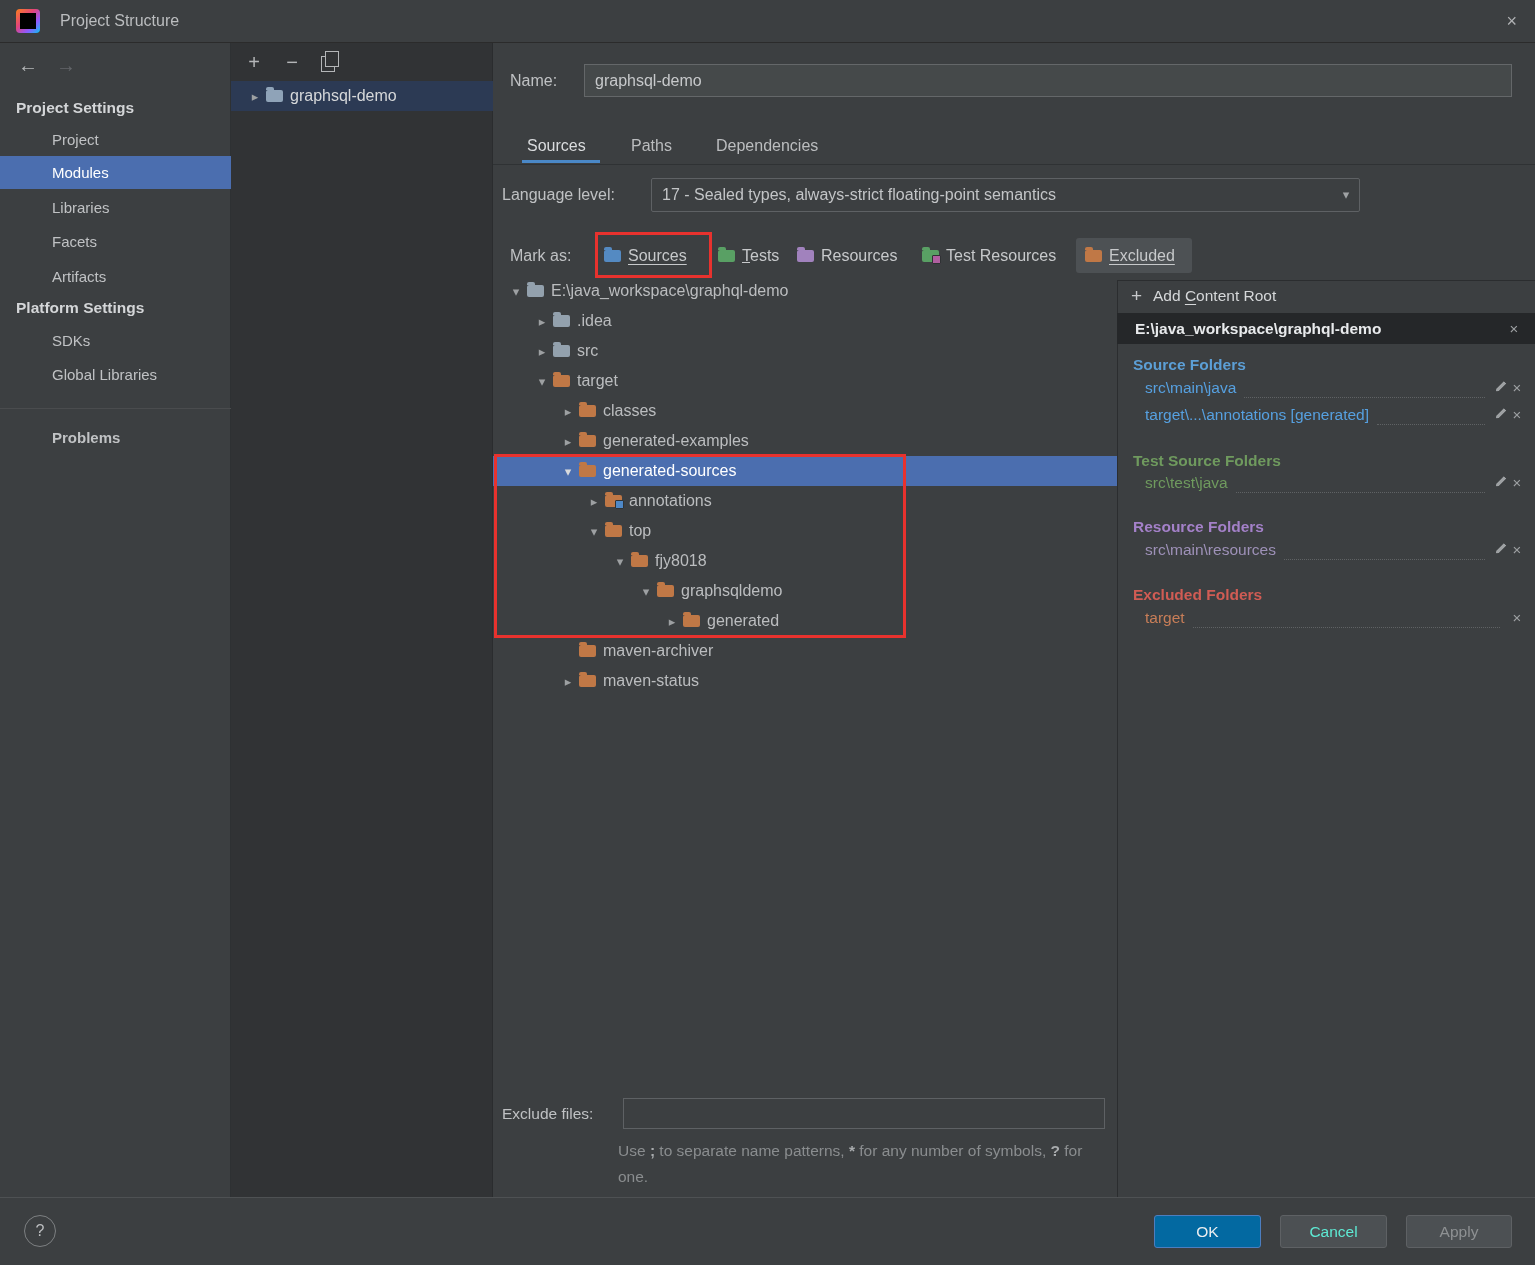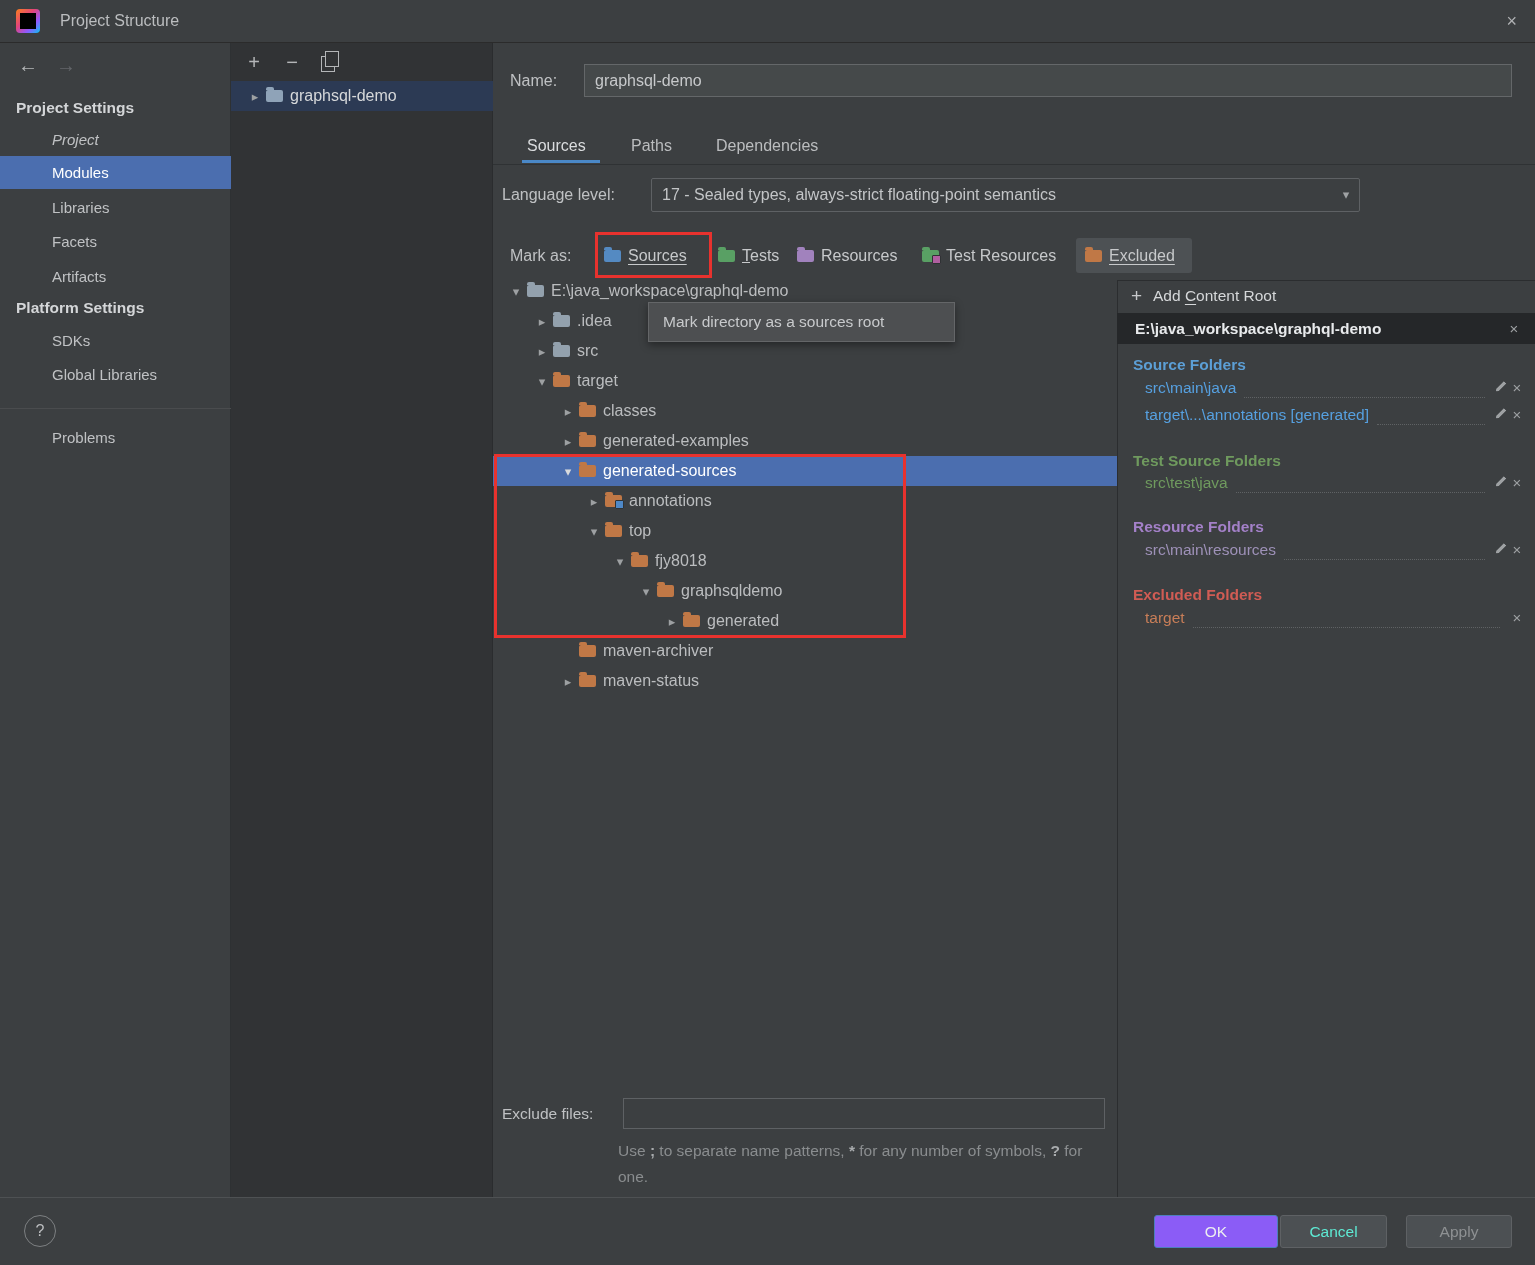--- a/index.html
+++ b/index.html
@@ -87,21 +87,21 @@
   .ritem .rlink{cursor:pointer;white-space:nowrap;}
   .leader{flex:1;border-bottom:1px dotted #5f6264;margin:0 8px;height:1px;align-self:flex-end;margin-bottom:7px;}
   .c-src{color:#56a0e0;} .c-srch{color:#5c9fd6;}
   .c-test{color:#6f9a5e;}
   .c-res{color:#9e91b8;} .c-resh{color:#a481c9;}
   .c-exc{color:#c87e58;} .c-exch{color:#d05c54;text-align:right;}
   
   .helpbtn{left:24px;top:1215px;width:32px;height:32px;border-radius:50%;border:1.5px solid #7d8082;box-sizing:border-box;
            text-align:center;line-height:29px;color:#bcbec0;font-size:16px;cursor:pointer;}
   .btn{top:1215px;height:33px;line-height:31px;text-align:center;border-radius:3px;font-size:15.5px;cursor:pointer;box-sizing:border-box;}
-  .btn-ok{left:1154px;width:124px;background:#8b5cf6;border:1px solid #4d7ebf;color:#eceef0;}
+  .btn-ok{left:1154px;width:107px;background:#0369a1;border:1px solid #4d7ebf;color:#eceef0;}
   .btn-grey{background:#4c5053;border:1px solid #5e6164;color:#5eead4;}
   .btn-cancel{left:1280px;width:107px;}
   .btn-apply{left:1406px;width:106px;color:#8e9193;}
 </style>
 </head>
 <body>
 
 <div class="window">
 
   <div class="abs bg-titlebar"></div>
@@ -114,32 +114,32 @@
     <div class="abs logo"></div>
     <div class="abs win-title">Project Structure</div>
     <div class="abs win-close">×</div>
   </div>
 
   <div>
     <div class="abs nav-arrow" style="left:12px;color:#b6b8ba;">←</div>
     <div class="abs nav-arrow" style="left:50px;color:#63666a;">→</div>
 
     <div class="abs shead" style="top:94px;">Project Settings</div>
-    <div class="abs sitem" style="top:123px;font-style:italic;">Project</div>
+    <div class="abs sitem" style="top:123px;">Project</div>
     <div class="abs sitem selected" style="top:156px;">Modules</div>
     <div class="abs sitem" style="top:191px;">Libraries</div>
     <div class="abs sitem" style="top:225px;">Facets</div>
     <div class="abs sitem" style="top:260px;">Artifacts</div>
 
     <div class="abs shead" style="top:294px;">Platform Settings</div>
     <div class="abs sitem" style="top:324px;">SDKs</div>
     <div class="abs sitem" style="top:358px;">Global Libraries</div>
 
     <div class="abs ssep" style="top:408px;"></div>
-    <div class="abs sitem" style="top:421px;">Problems</div>
+    <div class="abs sitem" style="top:421px;font-weight:bold;">Problems</div>
   </div>
 
   <div>
     <div class="abs toolico" style="left:243px;">+</div>
     <div class="abs toolico" style="left:281px;">−</div>
     <div class="abs copyico" style="left:321px;"></div>
     <div class="abs modrow">
       <span class="chev">▸</span>
       <span class="folder f-module"></span>
       <span class="tlabel" style="color:#d6d8da;">graphsql-demo</span>
@@ -254,21 +254,20 @@
       <span class="folder f-orange"></span>
       <span class="tlabel">maven-archiver</span>
     </div>
     <div class="trow" style="top:666px;padding-left:64px;">
       <span class="chev">▸</span>
       <span class="folder f-orange"></span>
       <span class="tlabel">maven-status</span>
     </div>
   </div>
 
-  <div class="abs tooltip">Mark directory as a sources root</div>
 
   <div class="abs redbox" style="left:595px;top:232px;width:117px;height:46px;"></div>
   <div class="abs redbox" style="left:494px;top:454px;width:412px;height:184px;"></div>
 
   <div>
     <div class="abs flabel" style="left:502px;top:1098px;line-height:31px;font-size:15.5px;">Exclude files:</div>
     <input class="abs excl-input" type="text" value="" style="">
     <div class="abs hint"><span>Use </span><b>;</b><span> to separate name patterns, </span><b>*</b><span> for any number of symbols, </span><b>?</b><span> for one.</span></div>
   </div>
 

